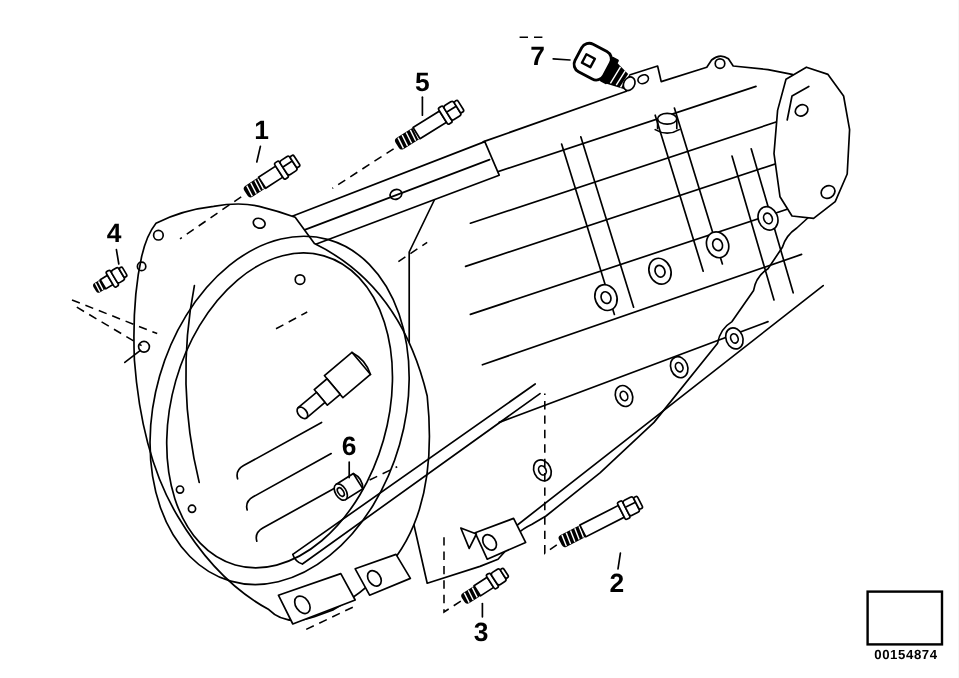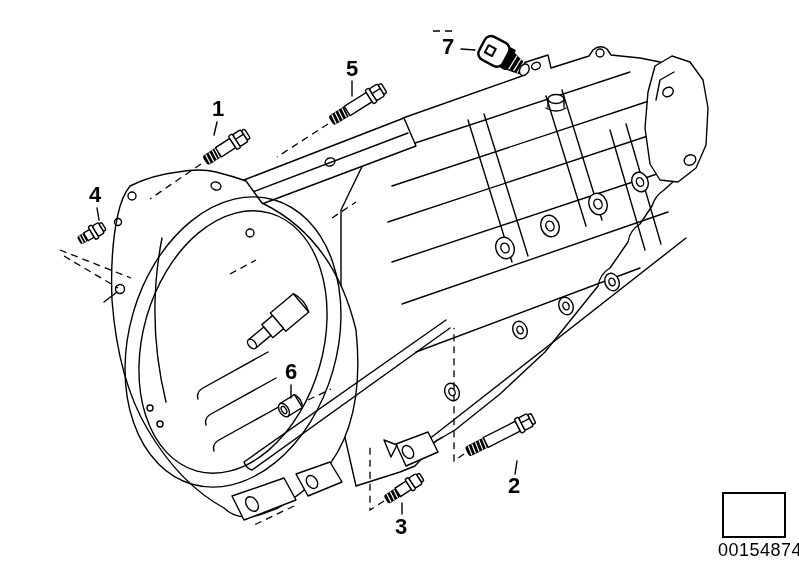--- a/index.html
+++ b/index.html
@@ -28,22 +28,22 @@
     border:2px solid #000;
     background:#fff;
     box-sizing:border-box;
     cursor:pointer;
   }
   #stamp-number{
     position:absolute;
     left:718px;top:540px;
     width:74px;
     text-align:center;
-    font-weight:normal;
-    font-size:18px;
+    font-weight:bold;
+    font-size:11px;
     letter-spacing:0.5px;
     color:#000;
   }
   svg .ln{fill:none;stroke:#000;stroke-width:1.4;stroke-linecap:round;stroke-linejoin:round;}
   svg .wh{fill:#fff;stroke:#000;stroke-width:1.4;stroke-linecap:round;stroke-linejoin:round;}
   svg .blk{fill:#000;stroke:none;}
   svg .dash{fill:none;stroke:#000;stroke-width:1.3;stroke-dasharray:7 5;stroke-linecap:butt;}
   svg .tick{fill:none;stroke:#000;stroke-width:1.4;stroke-linecap:round;}
   svg .ws{stroke:#fff;stroke-width:1.2;fill:none;}
 </style>

